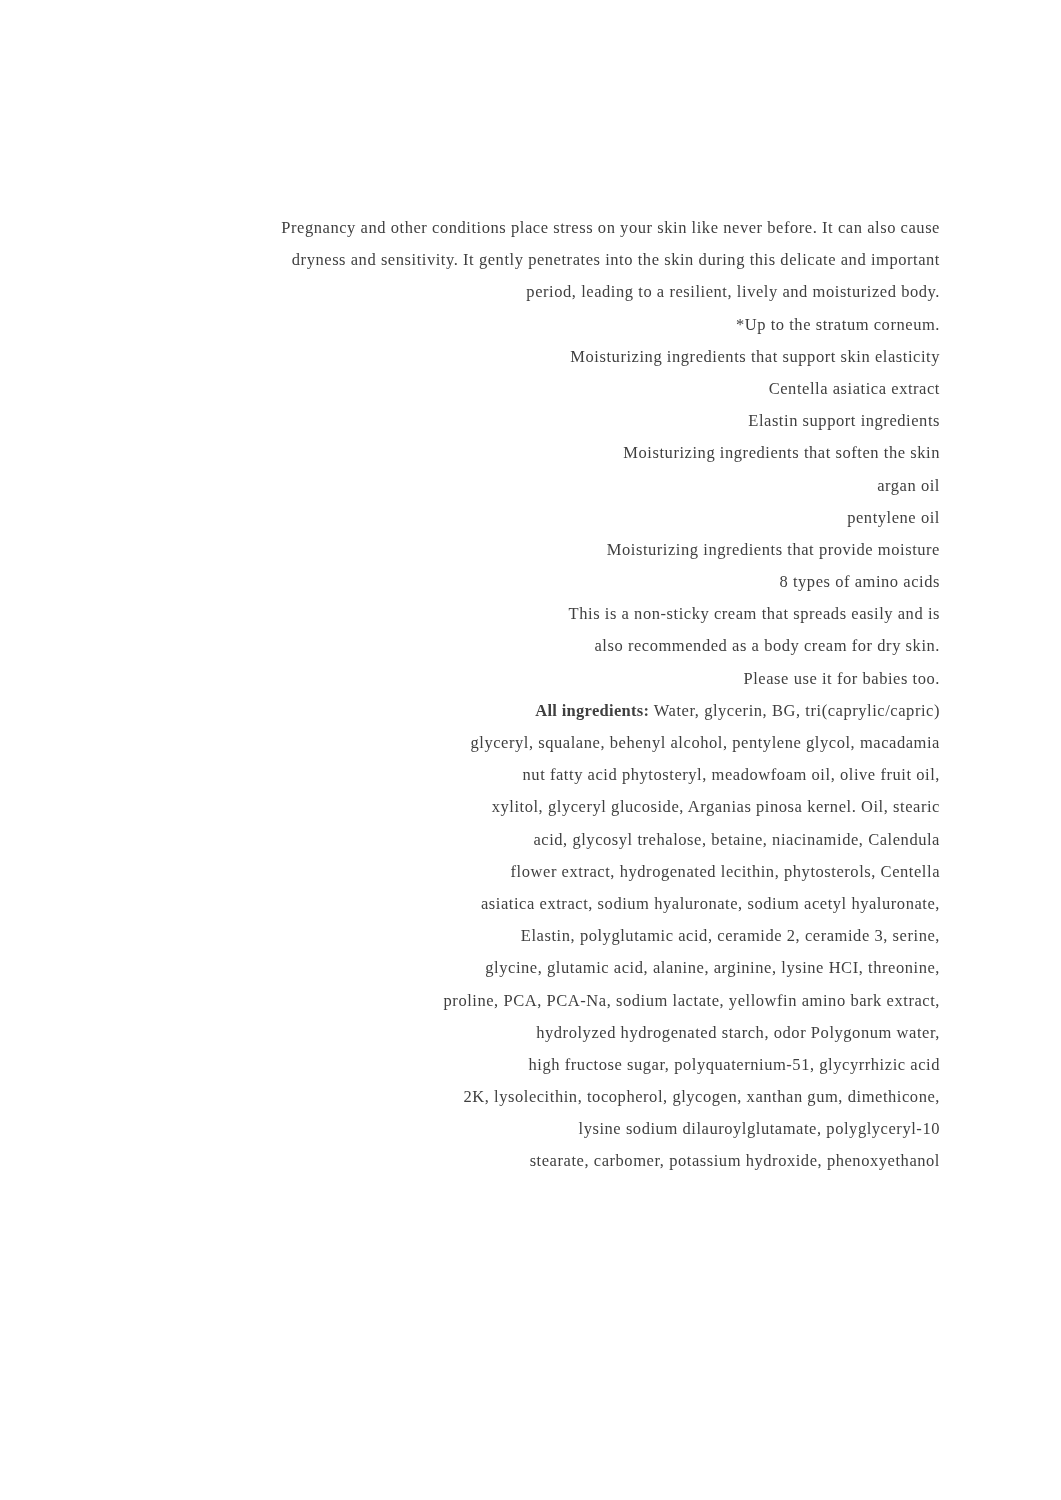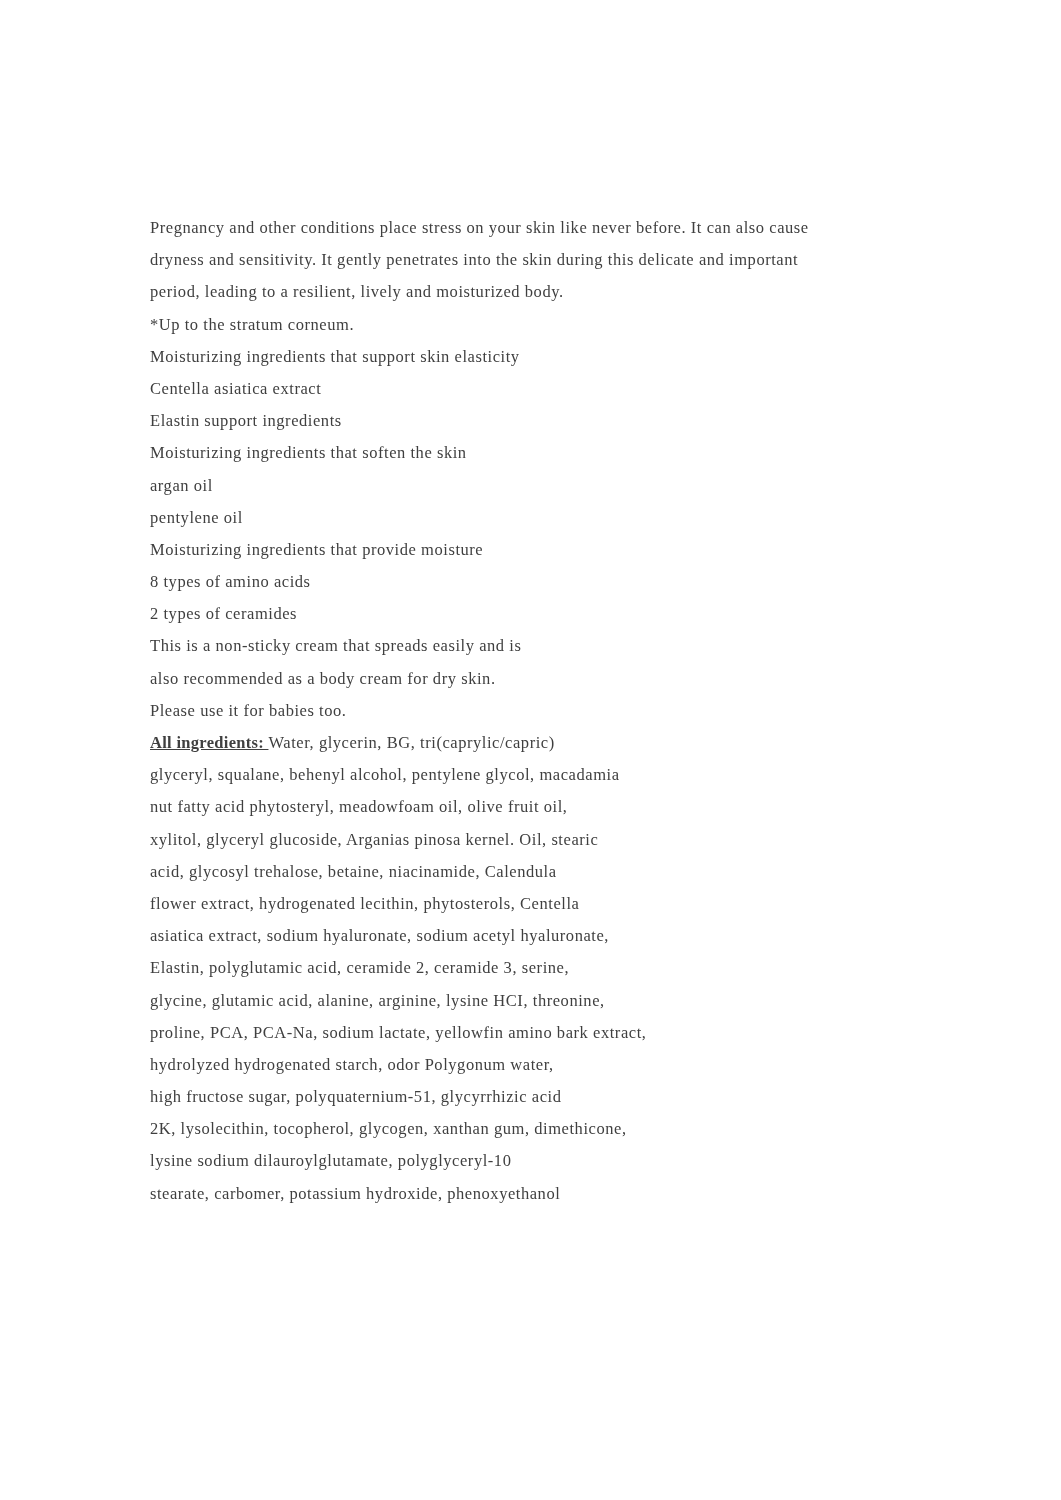--- a/index.html
+++ b/index.html
@@ -22,45 +22,44 @@
     font-family: "Liberation Serif", "DejaVu Serif", serif;
     font-size: 16.5px;
     font-weight: 400;
     letter-spacing: 0.55px;
     color: #3f3f3f;
   }
   .text-line {
     height: 32.2px;
     line-height: 32.2px;
     white-space: nowrap;
+    text-align: right;
   }
   .bold-prefix {
     font-weight: 700;
     letter-spacing: 0.3px;
-    text-decoration: underline;
   }
 </style>
 </head>
 <body>
 
 <div class="page">
   <div class="doc-content">
     <div class="text-line">Pregnancy and other conditions place stress on your skin like never before. It can also cause</div>
     <div class="text-line">dryness and sensitivity. It gently penetrates into the skin during this delicate and important</div>
     <div class="text-line">period, leading to a resilient, lively and moisturized body.</div>
     <div class="text-line">*Up to the stratum corneum.</div>
     <div class="text-line">Moisturizing ingredients that support skin elasticity</div>
     <div class="text-line">Centella asiatica extract</div>
     <div class="text-line">Elastin support ingredients</div>
     <div class="text-line">Moisturizing ingredients that soften the skin</div>
     <div class="text-line">argan oil</div>
     <div class="text-line">pentylene oil</div>
     <div class="text-line">Moisturizing ingredients that provide moisture</div>
     <div class="text-line">8 types of amino acids</div>
-    <div class="text-line">2 types of ceramides</div>
     <div class="text-line">This is a non-sticky cream that spreads easily and is</div>
     <div class="text-line">also recommended as a body cream for dry skin.</div>
     <div class="text-line">Please use it for babies too.</div>
     <div class="text-line"><span class="bold-prefix">All ingredients: </span><span>Water, glycerin, BG, tri(caprylic/capric)</span></div>
     <div class="text-line">glyceryl, squalane, behenyl alcohol, pentylene glycol, macadamia</div>
     <div class="text-line">nut fatty acid phytosteryl, meadowfoam oil, olive fruit oil,</div>
     <div class="text-line">xylitol, glyceryl glucoside, Arganias pinosa kernel. Oil, stearic</div>
     <div class="text-line">acid, glycosyl trehalose, betaine, niacinamide, Calendula</div>
     <div class="text-line">flower extract, hydrogenated lecithin, phytosterols, Centella</div>
     <div class="text-line">asiatica extract, sodium hyaluronate, sodium acetyl hyaluronate,</div>

